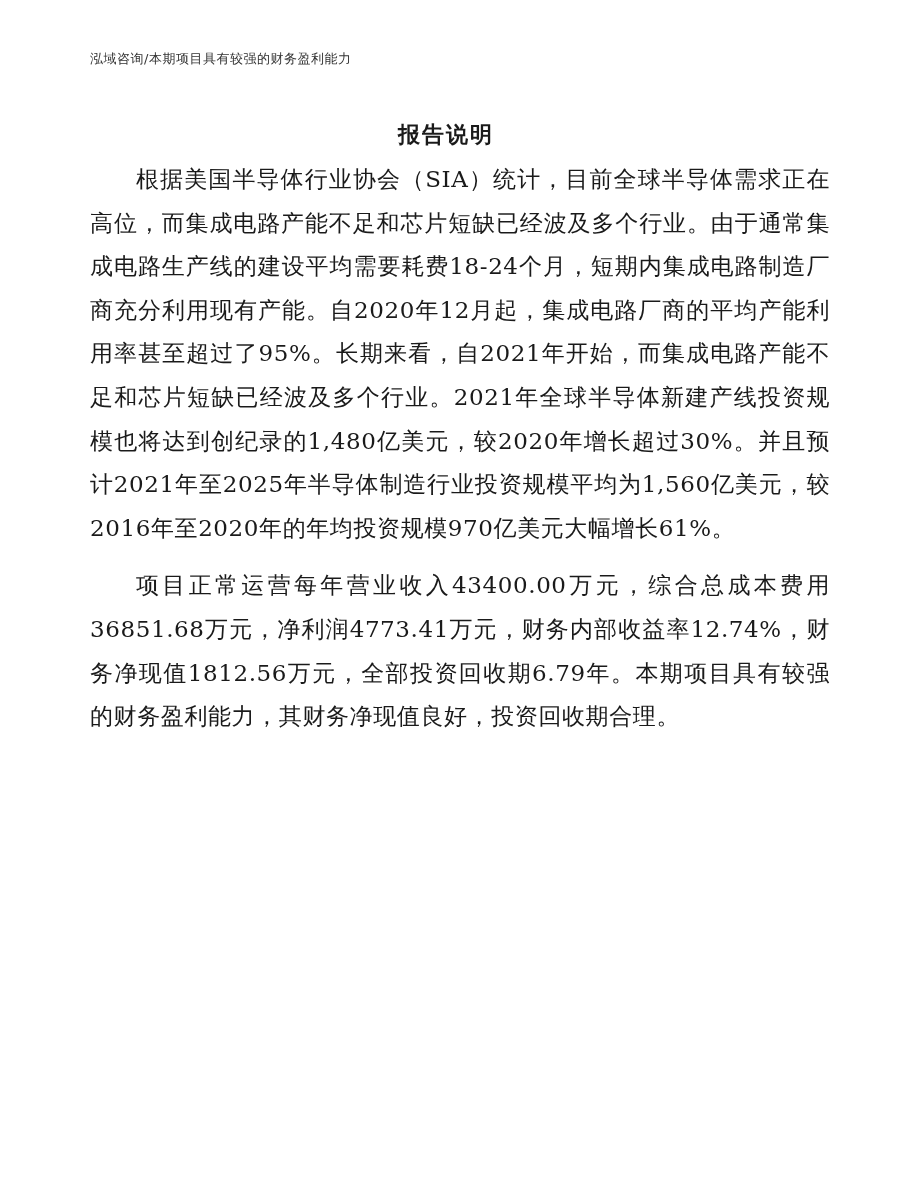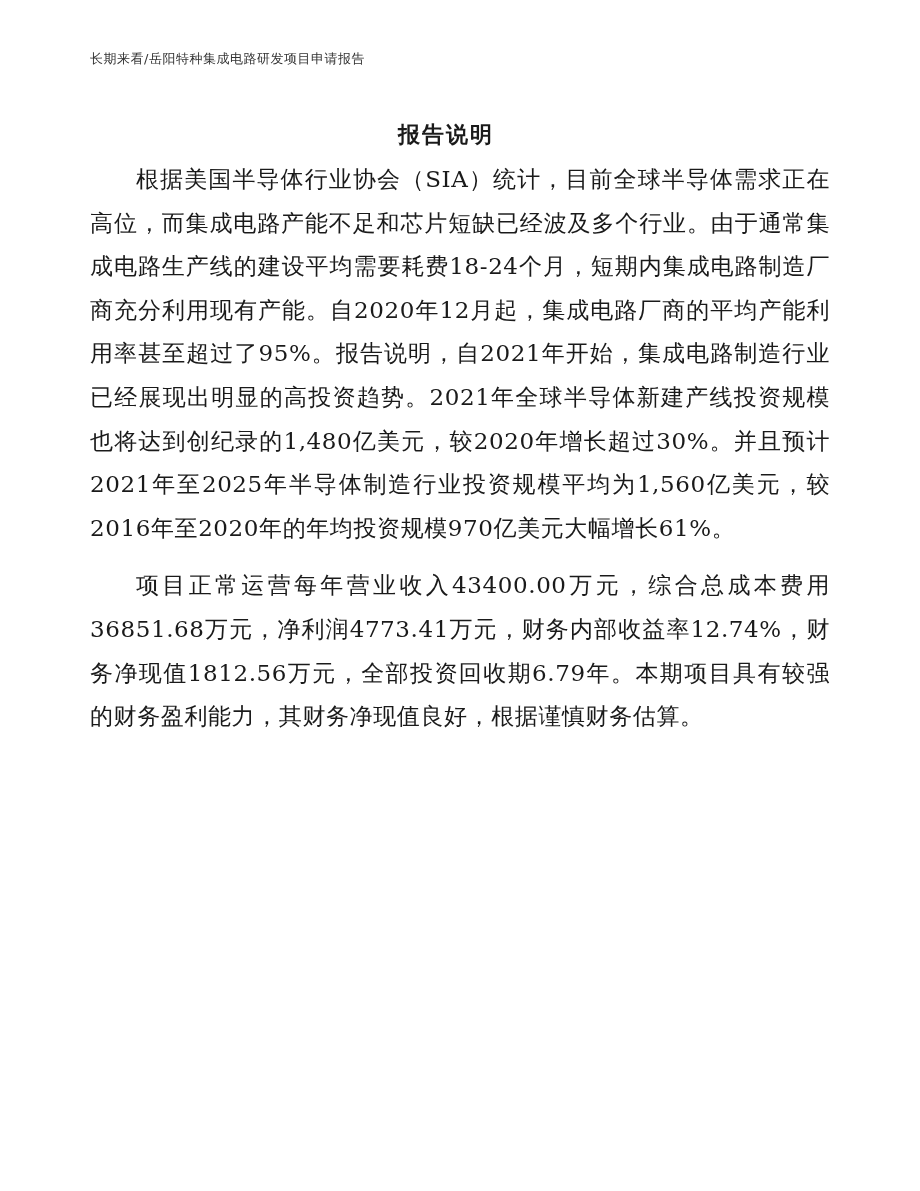--- a/index.html
+++ b/index.html
@@ -10,20 +10,20 @@
     .title { position: absolute; left: 0; width: 892px; top: 120px; text-align: center;
              font-size: 22px; font-weight: bold; font-family: "DejaVu Sans", sans-serif; letter-spacing: 2px; }
     .body { position: absolute; left: 90px; top: 158px; width: 740px; }
     .para { font-size: 23px; line-height: 43.6px; margin: 0 0 0 0; text-indent: 46px;
             text-align: justify; letter-spacing: 0.6px; }
     .para + .para { margin-top: 14px; }
   </style>
 </head>
 <body>
 
-<div class="header">长期来看/岳阳特种集成电路研发项目申请报告</div>
+<div class="header">泓域咨询/本期项目具有较强的财务盈利能力</div>
 
 <div class="title">报告说明</div>
 
 <div class="body">
-  <p class="para">根据美国半导体行业协会（SIA）统计，目前全球半导体需求正在高位，而集成电路产能不足和芯片短缺已经波及多个行业。由于通常集成电路生产线的建设平均需要耗费18-24个月，短期内集成电路制造厂商充分利用现有产能。自2020年12月起，集成电路厂商的平均产能利用率甚至超过了95%。报告说明，自2021年开始，集成电路制造行业已经展现出明显的高投资趋势。2021年全球半导体新建产线投资规模也将达到创纪录的1,480亿美元，较2020年增长超过30%。并且预计2021年至2025年半导体制造行业投资规模平均为1,560亿美元，较2016年至2020年的年均投资规模970亿美元大幅增长61%。</p>
-  <p class="para">项目正常运营每年营业收入43400.00万元，综合总成本费用36851.68万元，净利润4773.41万元，财务内部收益率12.74%，财务净现值1812.56万元，全部投资回收期6.79年。本期项目具有较强的财务盈利能力，其财务净现值良好，根据谨慎财务估算。</p>
+  <p class="para">根据美国半导体行业协会（SIA）统计，目前全球半导体需求正在高位，而集成电路产能不足和芯片短缺已经波及多个行业。由于通常集成电路生产线的建设平均需要耗费18-24个月，短期内集成电路制造厂商充分利用现有产能。自2020年12月起，集成电路厂商的平均产能利用率甚至超过了95%。长期来看，自2021年开始，而集成电路产能不足和芯片短缺已经波及多个行业。2021年全球半导体新建产线投资规模也将达到创纪录的1,480亿美元，较2020年增长超过30%。并且预计2021年至2025年半导体制造行业投资规模平均为1,560亿美元，较2016年至2020年的年均投资规模970亿美元大幅增长61%。</p>
+  <p class="para">项目正常运营每年营业收入43400.00万元，综合总成本费用36851.68万元，净利润4773.41万元，财务内部收益率12.74%，财务净现值1812.56万元，全部投资回收期6.79年。本期项目具有较强的财务盈利能力，其财务净现值良好，投资回收期合理。</p>
 </div>
 
 </body></html>

